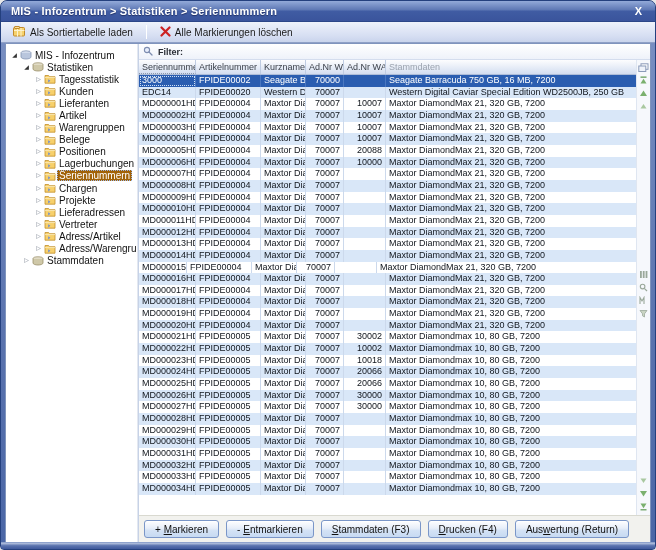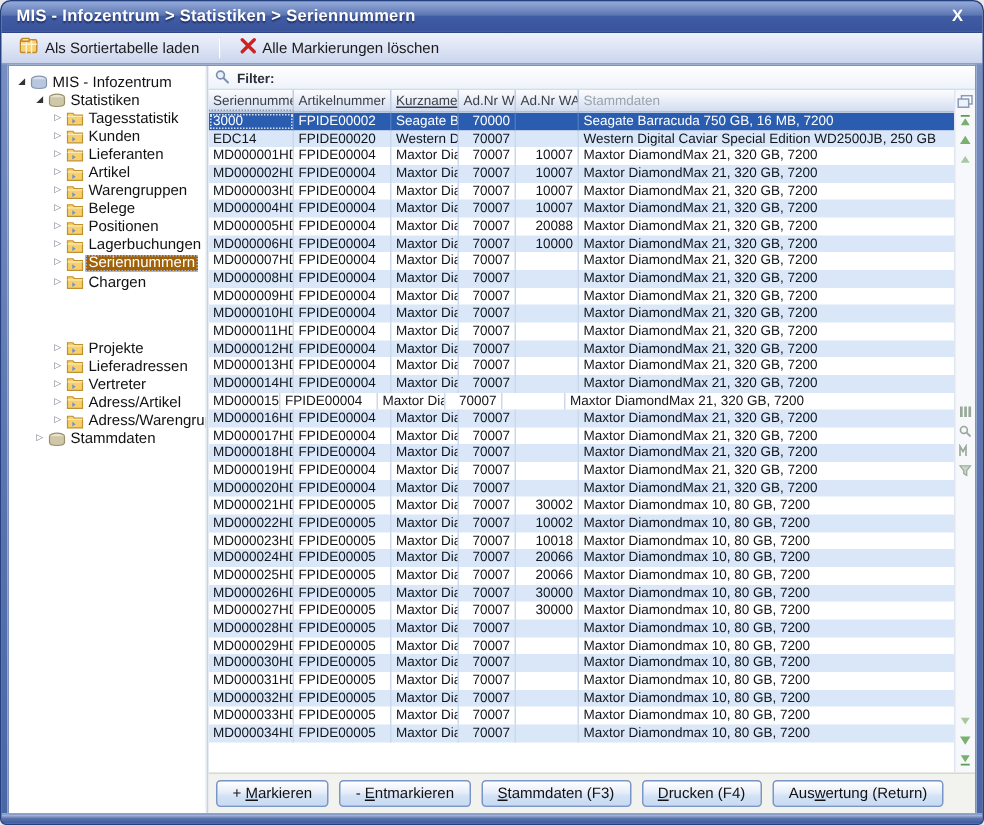--- a/index.html
+++ b/index.html
@@ -234,21 +234,21 @@
           <span class="twisty">▷</span>
           <span class="tree-ico">
             <svg width="12" height="10" viewBox="0 0 12 10">
               <path d="M1 1.5h3.6l1 1.2H11v6.5H1z" fill="#f7d06b" stroke="#c1912f" stroke-width="0.8"></path>
               <path d="M1 3.6h10" stroke="#fbe9b8" stroke-width="0.9"></path>
               <path d="M4.2 5.2l2.2 1.6-2.2 1.6z" fill="#6f8fd0"></path>
             </svg>
           </span>
           <span class="tree-label">Chargen</span>
         </div>
-        <div class="tree-row" style="padding-left: 26px; margin-top: 32px;">
+        <div class="tree-row" style="padding-left: 26px;">
           <span class="twisty">▷</span>
           <span class="tree-ico">
             <svg width="12" height="10" viewBox="0 0 12 10">
               <path d="M1 1.5h3.6l1 1.2H11v6.5H1z" fill="#f7d06b" stroke="#c1912f" stroke-width="0.8"></path>
               <path d="M1 3.6h10" stroke="#fbe9b8" stroke-width="0.9"></path>
               <path d="M4.2 5.2l2.2 1.6-2.2 1.6z" fill="#6f8fd0"></path>
             </svg>
           </span>
           <span class="tree-label">Projekte</span>
         </div>
@@ -318,21 +318,21 @@
       </div>
       <div class="gridwrap">
         <div class="grid-main">
           <div class="grid-header">
               <div class="hcell sorted" style="width: 57px;">
                 <span>Seriennummer</span>
               </div>
               <div class="hcell" style="width: 65px;">
                 <span>Artikelnummer</span>
               </div>
-              <div class="hcell" style="width: 45px; text-decoration: underline;">
+              <div class="hcell" style="width: 45px;">
                 <span>Kurzname</span>
               </div>
               <div class="hcell" style="width: 38px;">
                 <span>Ad.Nr WE</span>
               </div>
               <div class="hcell" style="width: 42px;">
                 <span>Ad.Nr WA</span>
               </div>
               <div class="hcell flex muted">
                 <span>Stammdaten</span>

